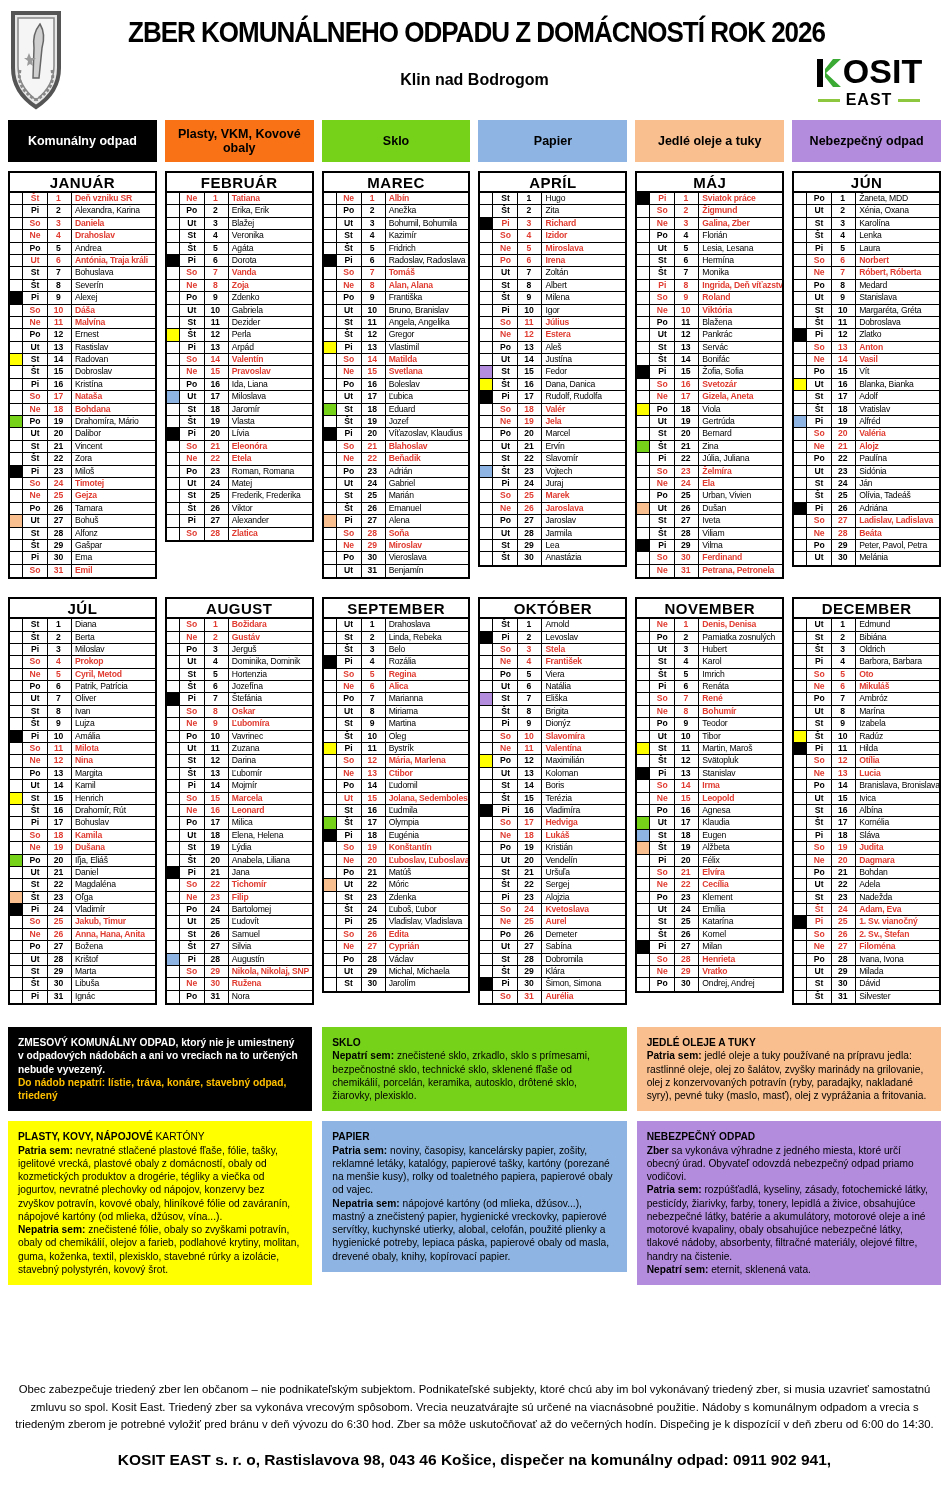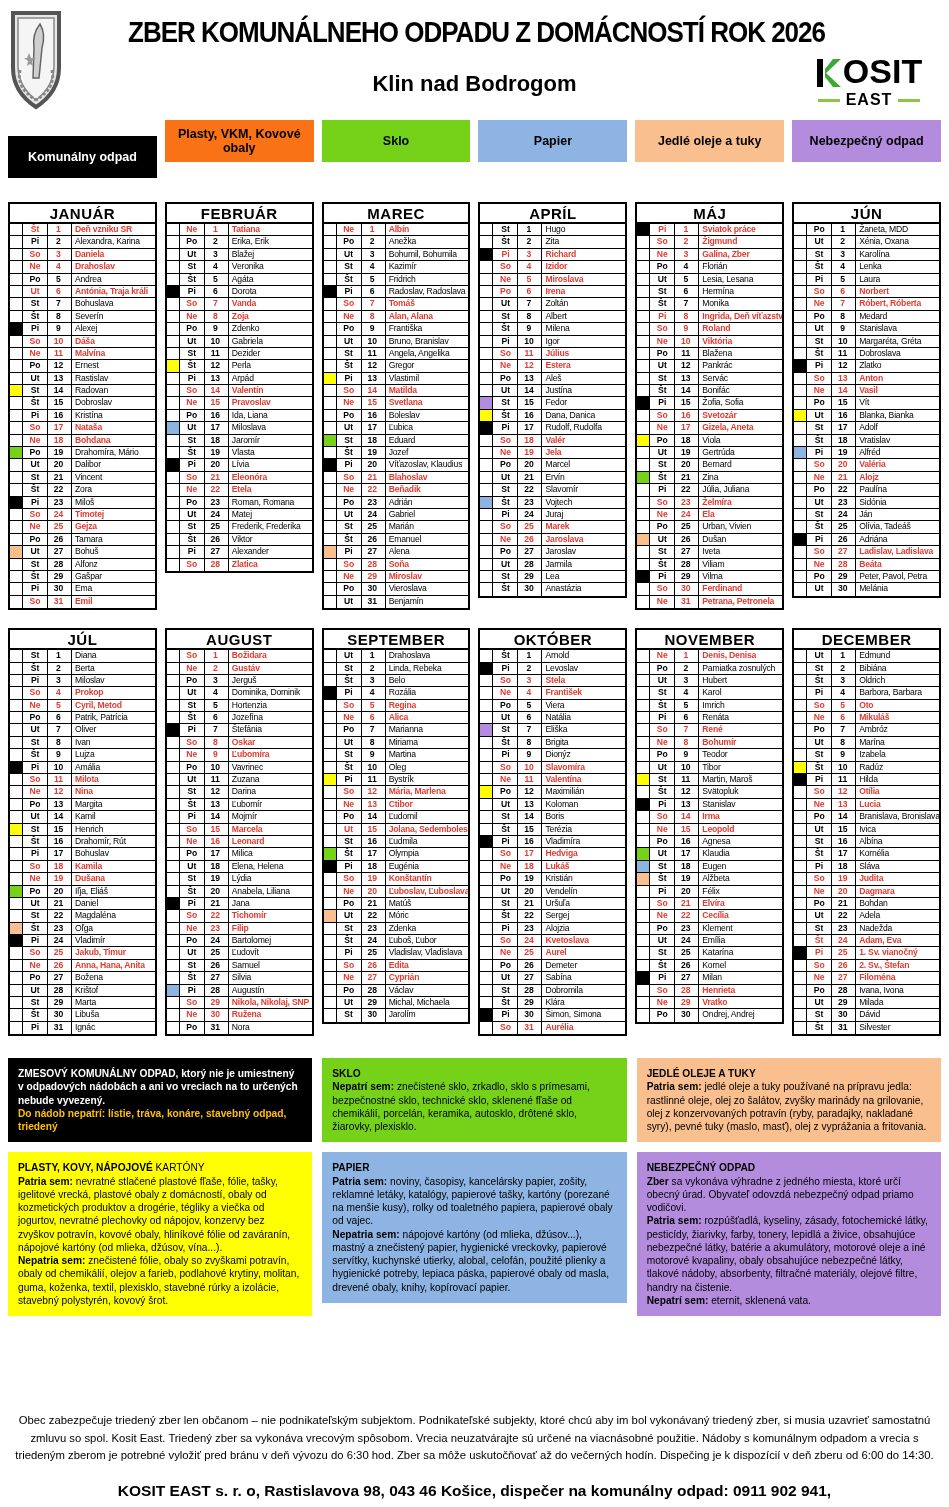--- a/index.html
+++ b/index.html
@@ -12,37 +12,37 @@
   .page { padding: 6px 8px; }
 
   
   .header { position: relative; height: 112px; }
   .crest { position:absolute; left:2px; top:4px; width:52px; height:100px; }
   .h-titles { text-align:center; padding: 8px 120px 0 120px; }
   .h-title {
     font-weight: 800; font-size: 26px; letter-spacing: -1px;
     transform: scaleY(1.15); transform-origin: top center; white-space: nowrap;
   }
-  .h-sub { font-weight: 700; font-size: 22px; margin-top: 26px; }
+  .h-sub { font-weight: 700; font-size: 16px; margin-top: 26px; }
   .kosit { position:absolute; right: 6px; top: 48px; width: 132px; text-align:center; }
   .kosit-row { display:flex; align-items:flex-end; justify-content:center; gap:1px; }
   .kosit-word { font-weight: 800; font-size: 34px; letter-spacing: 0px; line-height: 1; }
   .kosit-east { display:flex; align-items:center; justify-content:center; gap:6px; margin-top:3px; }
   .kosit-east .dash { height:3px; width:22px; }
   .kosit-east .east { font-weight:800; font-size:16px; letter-spacing:1px; }
 
   
   .legend { display:grid; grid-template-columns: repeat(6, 1fr); gap: 8px; margin-top: 2px; }
   .legend-cell {
     height: 42px; display:flex; align-items:center; justify-content:center;
     text-align:center; font-weight:700; font-size: 12.5px; line-height:1.15; padding: 2px 6px;
   }
 
   
-  .months { display:grid; grid-template-columns: repeat(6, 1fr); gap: 8px; margin-top: 24px; }
+  .months { display:grid; grid-template-columns: repeat(6, 1fr); gap: 8px; margin-top: 9px; }
   .month { border: 2px solid #000; background:#fff; align-self: start; }
   .mname {
     font-weight: 700; font-size: 15px; text-align:center; letter-spacing: .5px;
     border-bottom: 2px solid #000; line-height: 19px; height: 20px;
   }
   .drow { display: grid; grid-template-columns: 13px 25px 24px 1fr; height: 12.4px; }
   .drow > div {
     border-right: 1px solid #000; border-bottom: 1px solid #000;
     font-size: 8.6px; line-height: 11.5px; overflow: hidden; white-space: nowrap;
   }
@@ -94,21 +94,21 @@
       </div>
       <div class="kosit-east">
         <span class="dash" style="background:#8DC63F"></span>
         <span class="east">EAST</span>
         <span class="dash" style="background:#8DC63F"></span>
       </div>
     </div>
   </div>
 
   <div class="legend">
-      <div class="legend-cell" style="background: rgb(0, 0, 0); color: rgb(255, 255, 255); margin-top: 16px;">Komunálny odpad</div>
+      <div class="legend-cell" style="background: rgb(0, 0, 0); color: rgb(255, 255, 255);">Komunálny odpad</div>
       <div class="legend-cell" style="background: #f97316; color: rgb(0, 0, 0);">Plasty, VKM, Kovové obaly</div>
       <div class="legend-cell" style="background: rgb(118, 210, 25); color: rgb(0, 0, 0);">Sklo</div>
       <div class="legend-cell" style="background: rgb(141, 180, 226); color: rgb(0, 0, 0);">Papier</div>
       <div class="legend-cell" style="background: rgb(250, 191, 143); color: rgb(0, 0, 0);">Jedlé oleje a tuky</div>
       <div class="legend-cell" style="background: rgb(180, 140, 222); color: rgb(0, 0, 0);">Nebezpečný odpad</div>
     </div>
 
   <div class="months">
       <div class="month">
         <div class="mname">JANUÁR</div>

